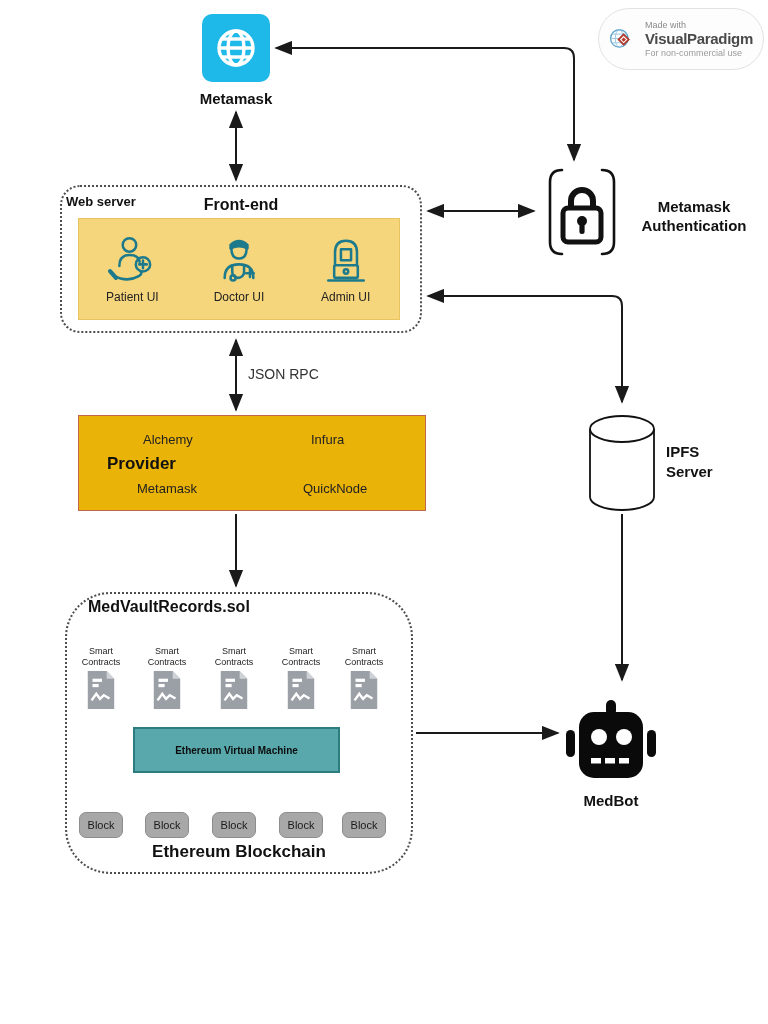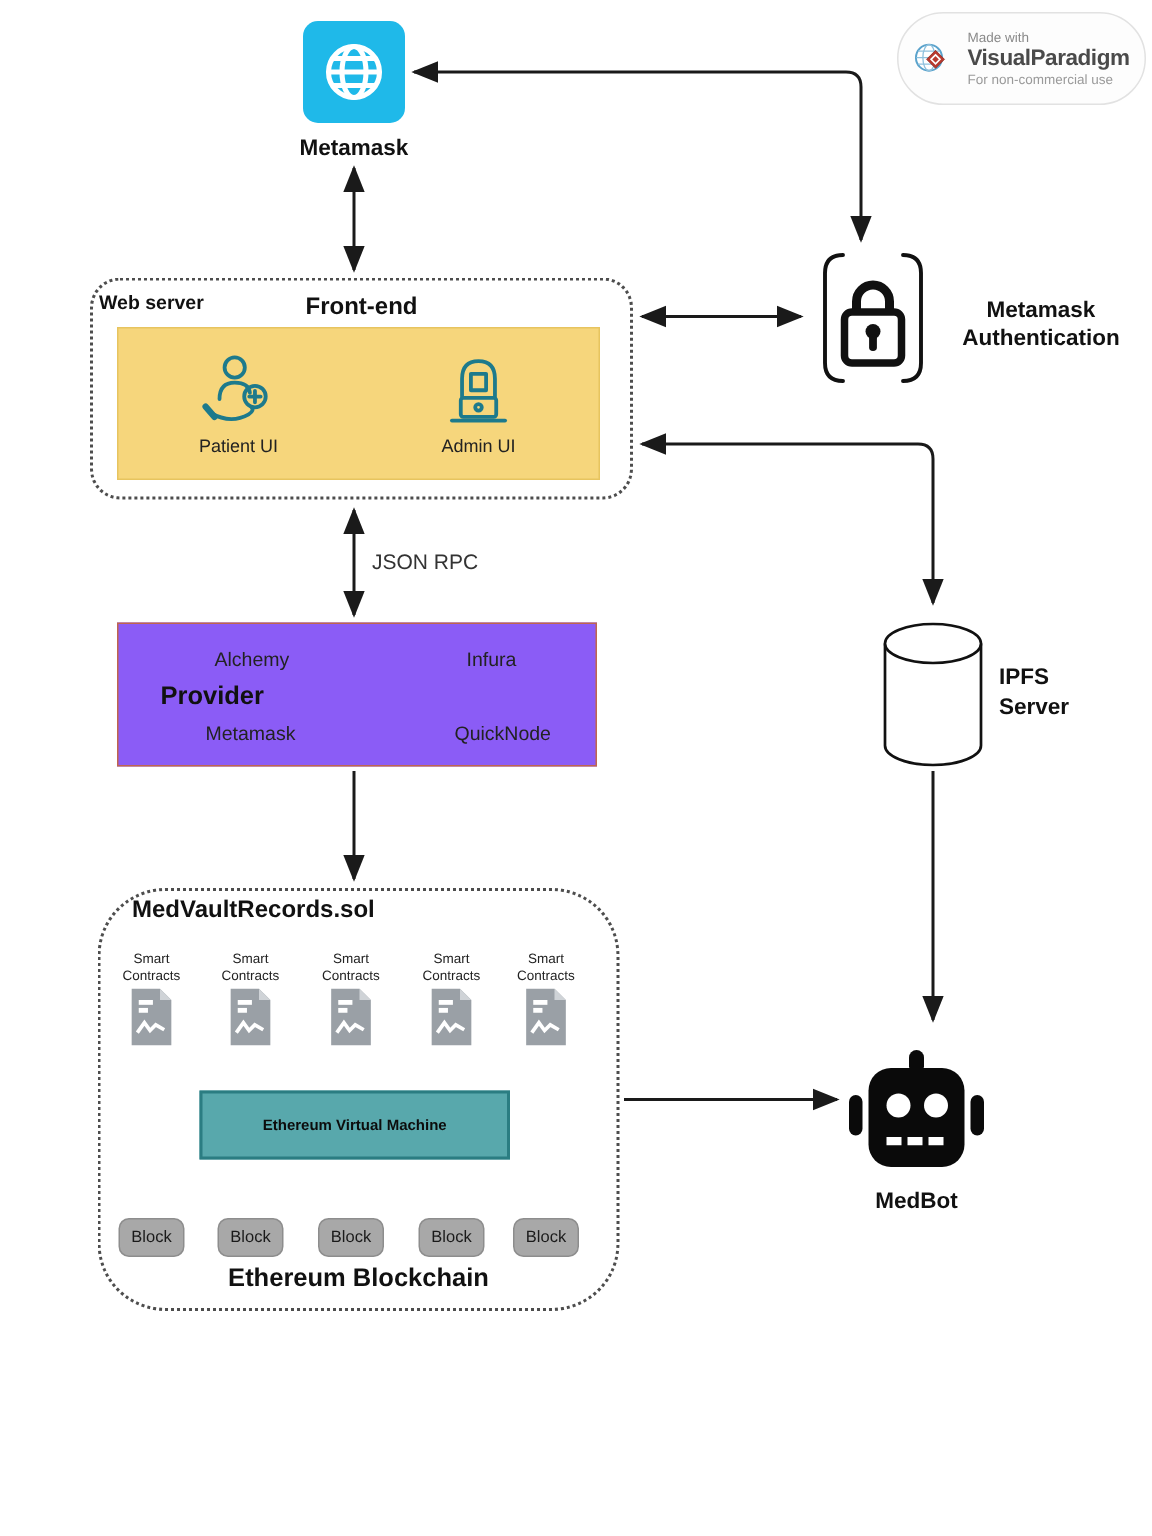--- a/index.html
+++ b/index.html
@@ -37,39 +37,39 @@
   .ui-item .lbl{font-size:12px;color:#222;}
 
   
   .lock-wrap{left:543px;top:166px;width:78px;height:92px;}
   .mm-label{left:620px;top:198px;width:148px;text-align:center;font-weight:bold;font-size:15px;line-height:1.25;}
 
   
   .jsonrpc-label{left:248px;top:366px;font-size:14px;color:#333;}
 
   
-  .provider-box{left:78px;top:415px;width:320px;height:96px;background:#8b5cf6;border:1.5px solid #c0654e;
+  .provider-box{left:78px;top:415px;width:348px;height:96px;background:#eab308;border:1.5px solid #c0654e;
     box-sizing:border-box;}
   .provider-box .item{position:absolute;font-size:13px;color:#222;}
   .p-tl{left:64px;top:16px;}
   .p-tr{left:232px;top:16px;}
   .p-bl{left:58px;bottom:14px;}
   .p-br{left:224px;bottom:14px;}
   .p-title{position:absolute;left:0;right:0;top:38px;text-align:left;font-weight:bold;font-size:17px;padding-left:28px;}
 
   
   .ipfs-cyl{left:588px;top:414px;width:68px;height:98px;}
   .ipfs-label{left:658px;top:442px;width:110px;text-align:left;font-weight:bold;font-size:15px;line-height:1.3;padding-left:8px;}
 
   
   .medvault-box{left:65px;top:592px;width:348px;height:282px;border:2px dotted #4d4d4d;border-radius:45px;
     background:#ffffff;box-sizing:border-box;}
   .mv-title{left:88px;top:598px;font-weight:bold;font-size:16px;}
   .sc-col{width:64px;display:flex;flex-direction:column;align-items:center;}
-  .sc-label{font-size:9px;line-height:1.25;text-align:center;color:#222;width:52px;}
+  .sc-label{font-size:9px;line-height:1.25;text-align:center;color:#222;width:52px;margin-top:12px;}
   .evm-box{left:133px;top:727px;width:207px;height:46px;background:#58a8ac;border:2px solid #2b7d82;
     box-sizing:border-box;display:flex;align-items:center;justify-content:center;font-weight:bold;font-size:10px;color:#0c0c0c;}
   .block{width:44px;height:26px;background:#a8a8a8;border:1.5px solid #8d8d8d;border-radius:7px;
     box-sizing:border-box;display:flex;align-items:center;justify-content:center;font-size:11px;color:#1a1a1a;}
   .chain-label{left:65px;top:842px;width:348px;text-align:center;font-weight:bold;font-size:17px;}
 
   
   .medbot-wrap{left:566px;top:698px;width:90px;height:84px;}
   .medbot-label{left:556px;top:792px;width:110px;text-align:center;font-weight:bold;font-size:15px;}
 </style>
@@ -147,20 +147,33 @@
           <path d="M17,38 Q17,25 29,25 Q40,25 41,33"></path>
           <circle cx="45" cy="36" r="8.5"></circle>
           <path d="M45,31.5 V40.5 M40.5,36 H49.5"></path>
           <path d="M10,49 Q26,58 40,50 Q45,47 42,44"></path>
           <path d="M6,44 L13,52" stroke-width="5"></path>
         </g>
       </svg>
       <span class="lbl">Patient UI</span>
     </div>
 
+    <div class="ui-item">
+      <svg width="54" height="54" viewBox="0 0 64 64">
+        <g fill="none" stroke="#1d7a8c" stroke-width="3" stroke-linecap="round" stroke-linejoin="round">
+          <path d="M22,13 Q32,4 42,13 L42,17 Q32,12 22,17 z" fill="#1d7a8c"></path>
+          <path d="M23,17 Q23,29 32,29 Q41,29 41,17"></path>
+          <path d="M15,52 Q15,36 32,36 Q49,36 49,52"></path>
+          <path d="M24,37 v8 a7,7 0 0 0 14,0 v-8"></path>
+          <circle cx="25" cy="52" r="3"></circle>
+          <path d="M45,42 v9 M40.5,46.5 h9"></path>
+        </g>
+      </svg>
+      <span class="lbl">Doctor UI</span>
+    </div>
 
     <div class="ui-item">
       <svg width="54" height="54" viewBox="0 0 64 64">
         <g fill="none" stroke="#1d7a8c" stroke-width="3" stroke-linecap="round" stroke-linejoin="round">
           <path d="M19,36 L19,22 Q19,8 32,8 Q45,8 45,22 L45,36"></path>
           <path d="M26,18 h12 v13 h-12 z"></path>
           <rect x="18" y="37" width="28" height="15" rx="2"></rect>
           <circle cx="32" cy="44.5" r="2.6"></circle>
           <path d="M11,55 h42"></path>
         </g>

